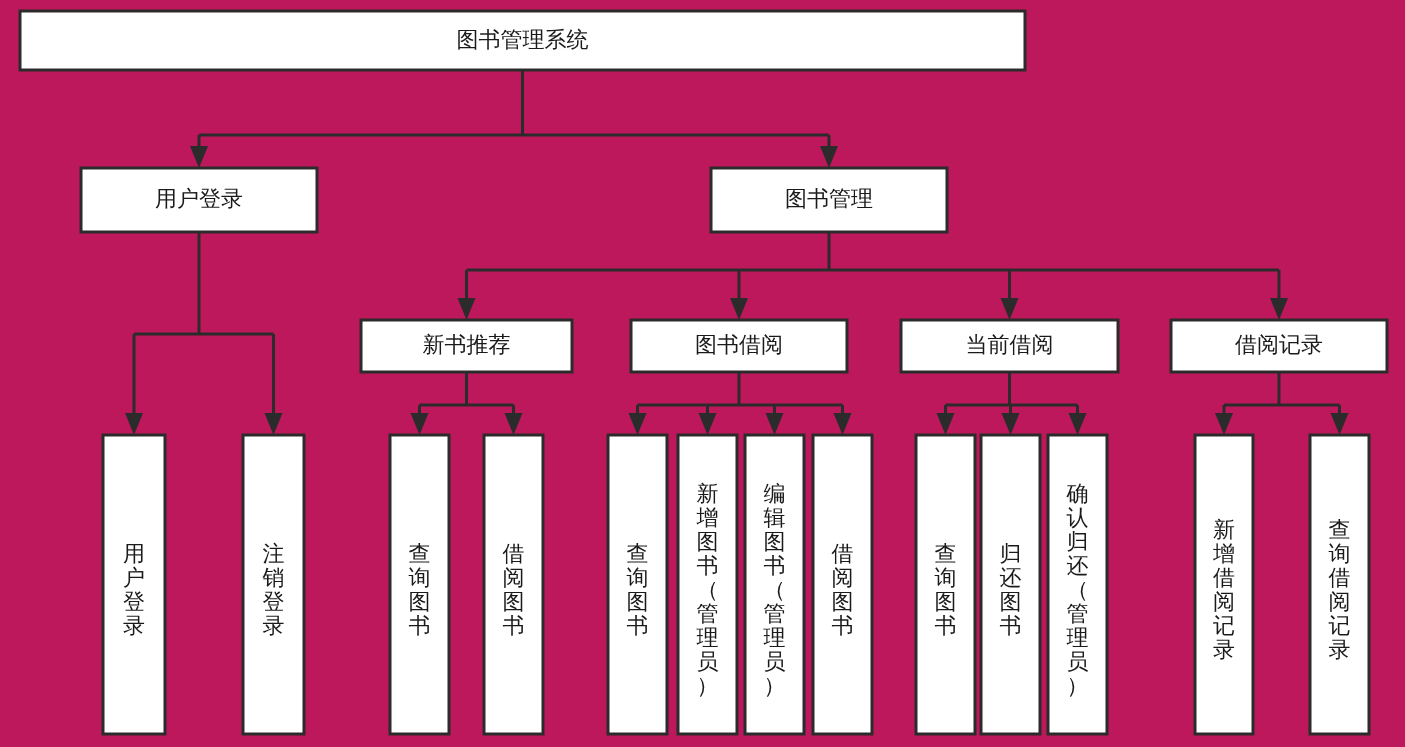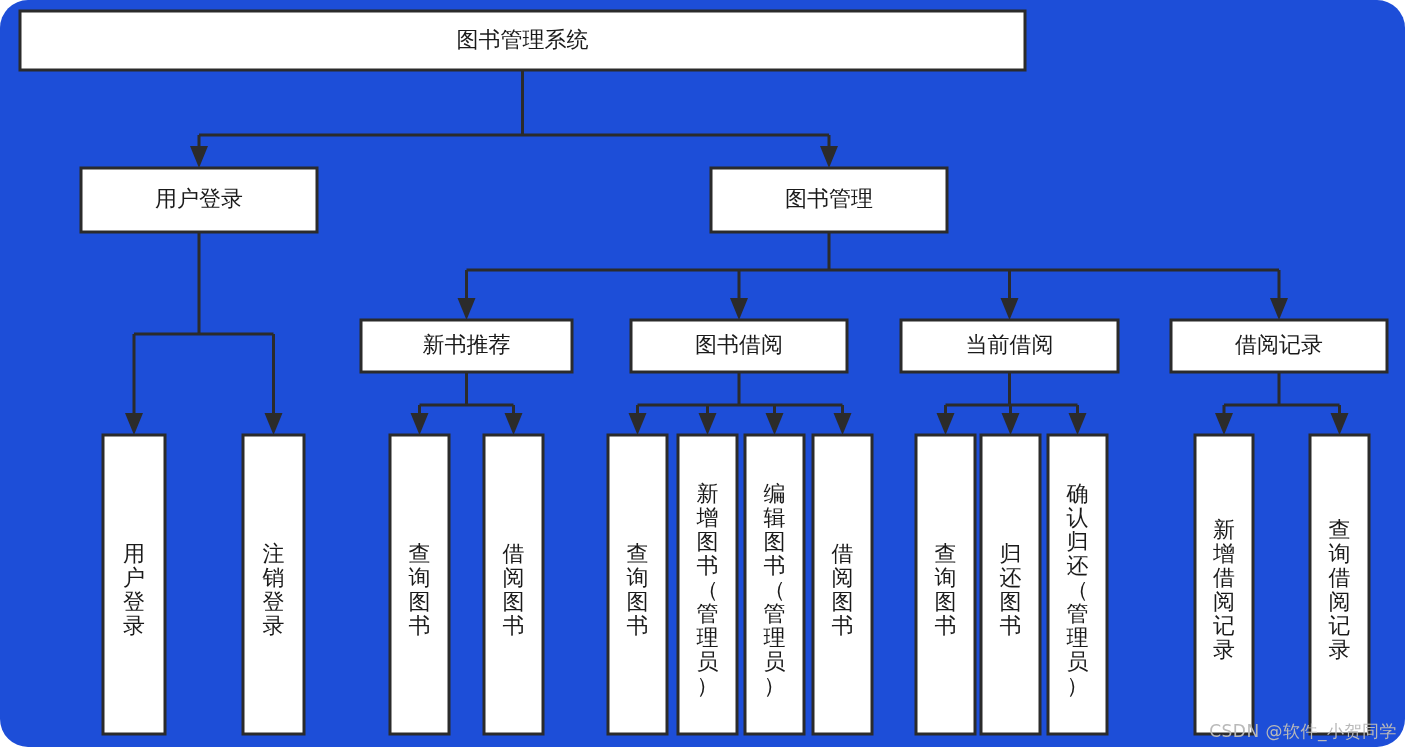--- a/index.html
+++ b/index.html
@@ -11,22 +11,21 @@
   body {
     width: 1405px;
     height: 747px;
     font-family: "DejaVu Sans", "Liberation Sans", sans-serif;
     overflow: hidden;
   }
   #diagram-root {
     position: relative;
     width: 1405px;
     height: 747px;
-    background: #1d4ed8;
-    border-radius: 28px;
+    background: #be185d;
   }
   svg.diagram-canvas {
     position: absolute;
     top: 0;
     left: 0;
     width: 1405px;
     height: 747px;
     display: block;
   }
   .node-box {
@@ -199,14 +198,13 @@
         <g>
           <rect x="1195" y="435" width="58" height="299" class="node-box"></rect>
           <text x="1224" y="531.22" class="node-label" text-anchor="middle" font-size="22" dominant-baseline="auto"><tspan x="1224" dy="0">新</tspan><tspan x="1224" dy="24">增</tspan><tspan x="1224" dy="24">借</tspan><tspan x="1224" dy="24">阅</tspan><tspan x="1224" dy="24">记</tspan><tspan x="1224" dy="24">录</tspan></text>
         </g>
         <g>
           <rect x="1310" y="435" width="59" height="299" class="node-box"></rect>
           <text x="1339.5" y="531.22" class="node-label" text-anchor="middle" font-size="22" dominant-baseline="auto"><tspan x="1339.5" dy="0">查</tspan><tspan x="1339.5" dy="24">询</tspan><tspan x="1339.5" dy="24">借</tspan><tspan x="1339.5" dy="24">阅</tspan><tspan x="1339.5" dy="24">记</tspan><tspan x="1339.5" dy="24">录</tspan></text>
         </g>
       </g>
   </svg>
-  <div class="watermark">CSDN @软件_小贺同学</div>
 </div>
 
 </body></html>

